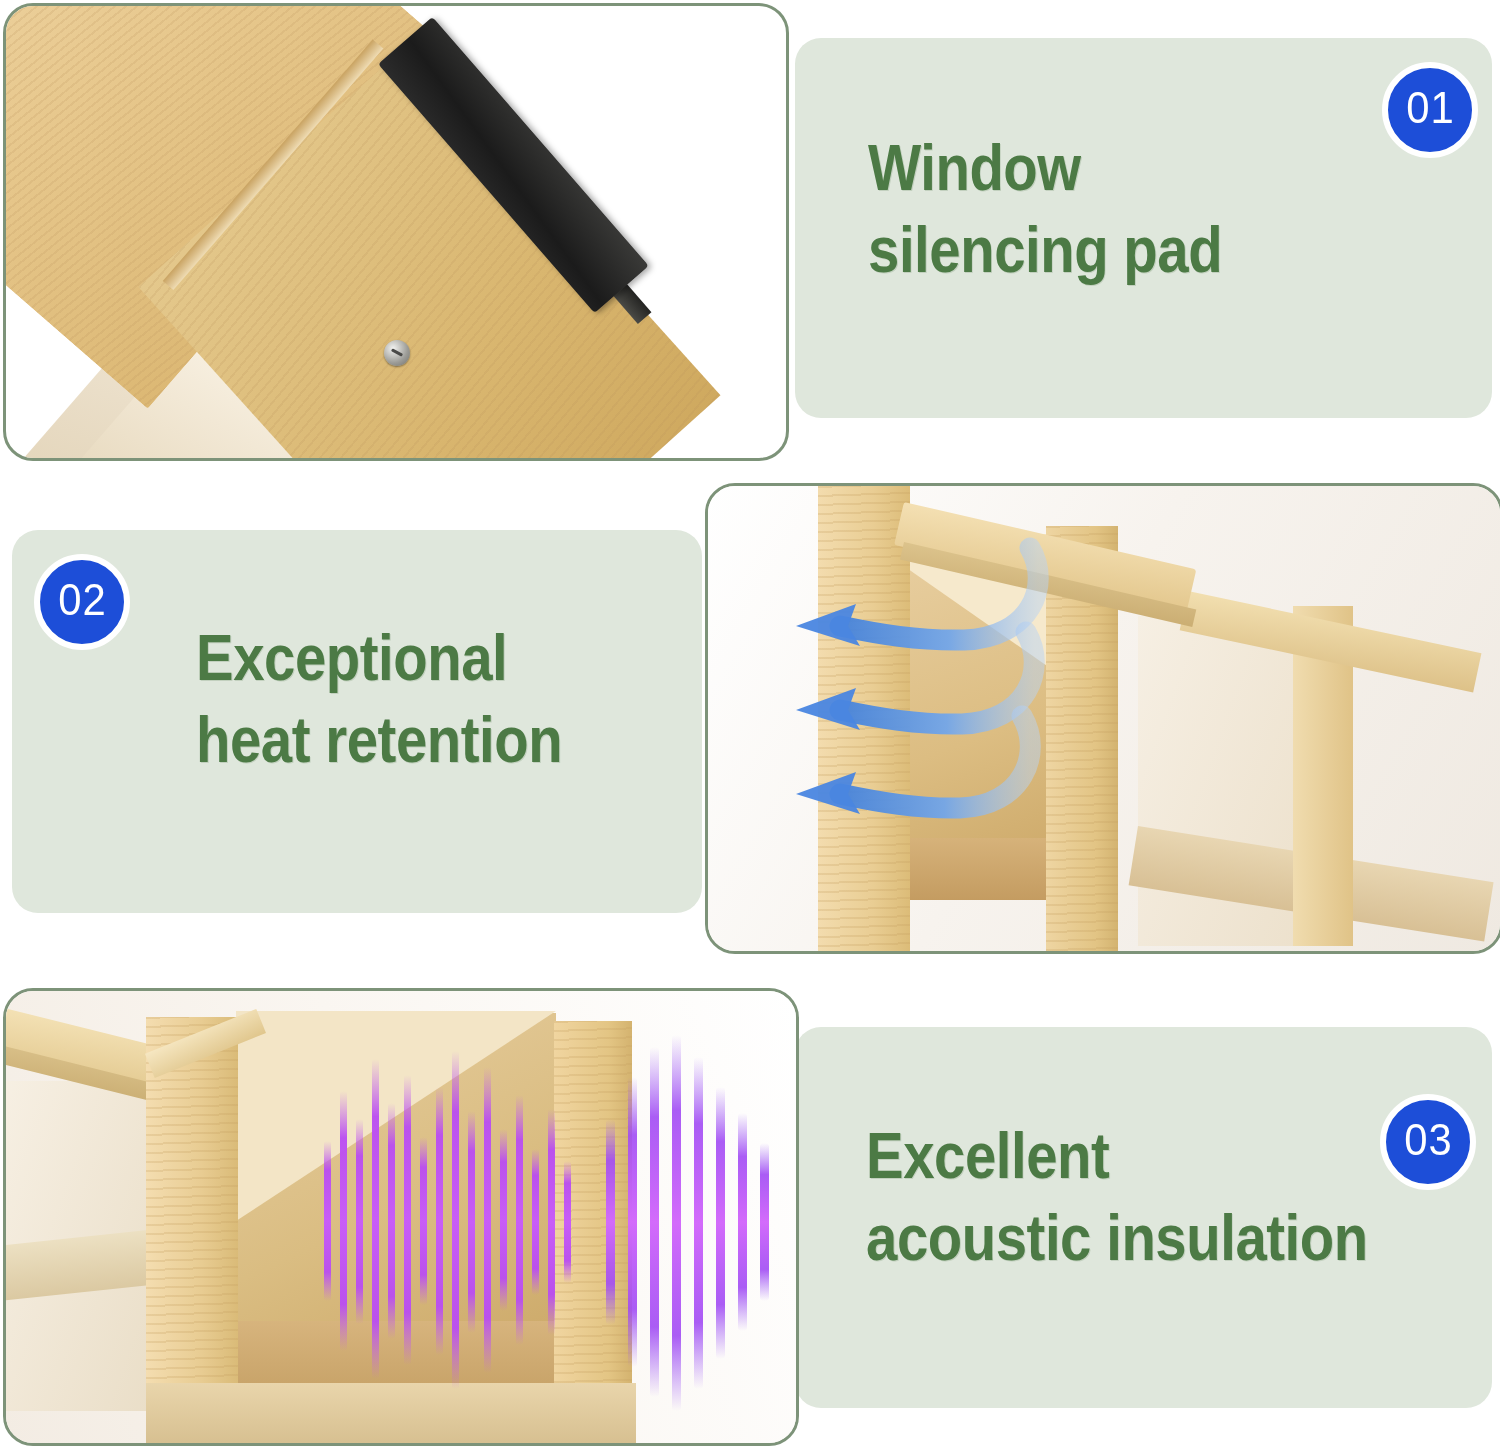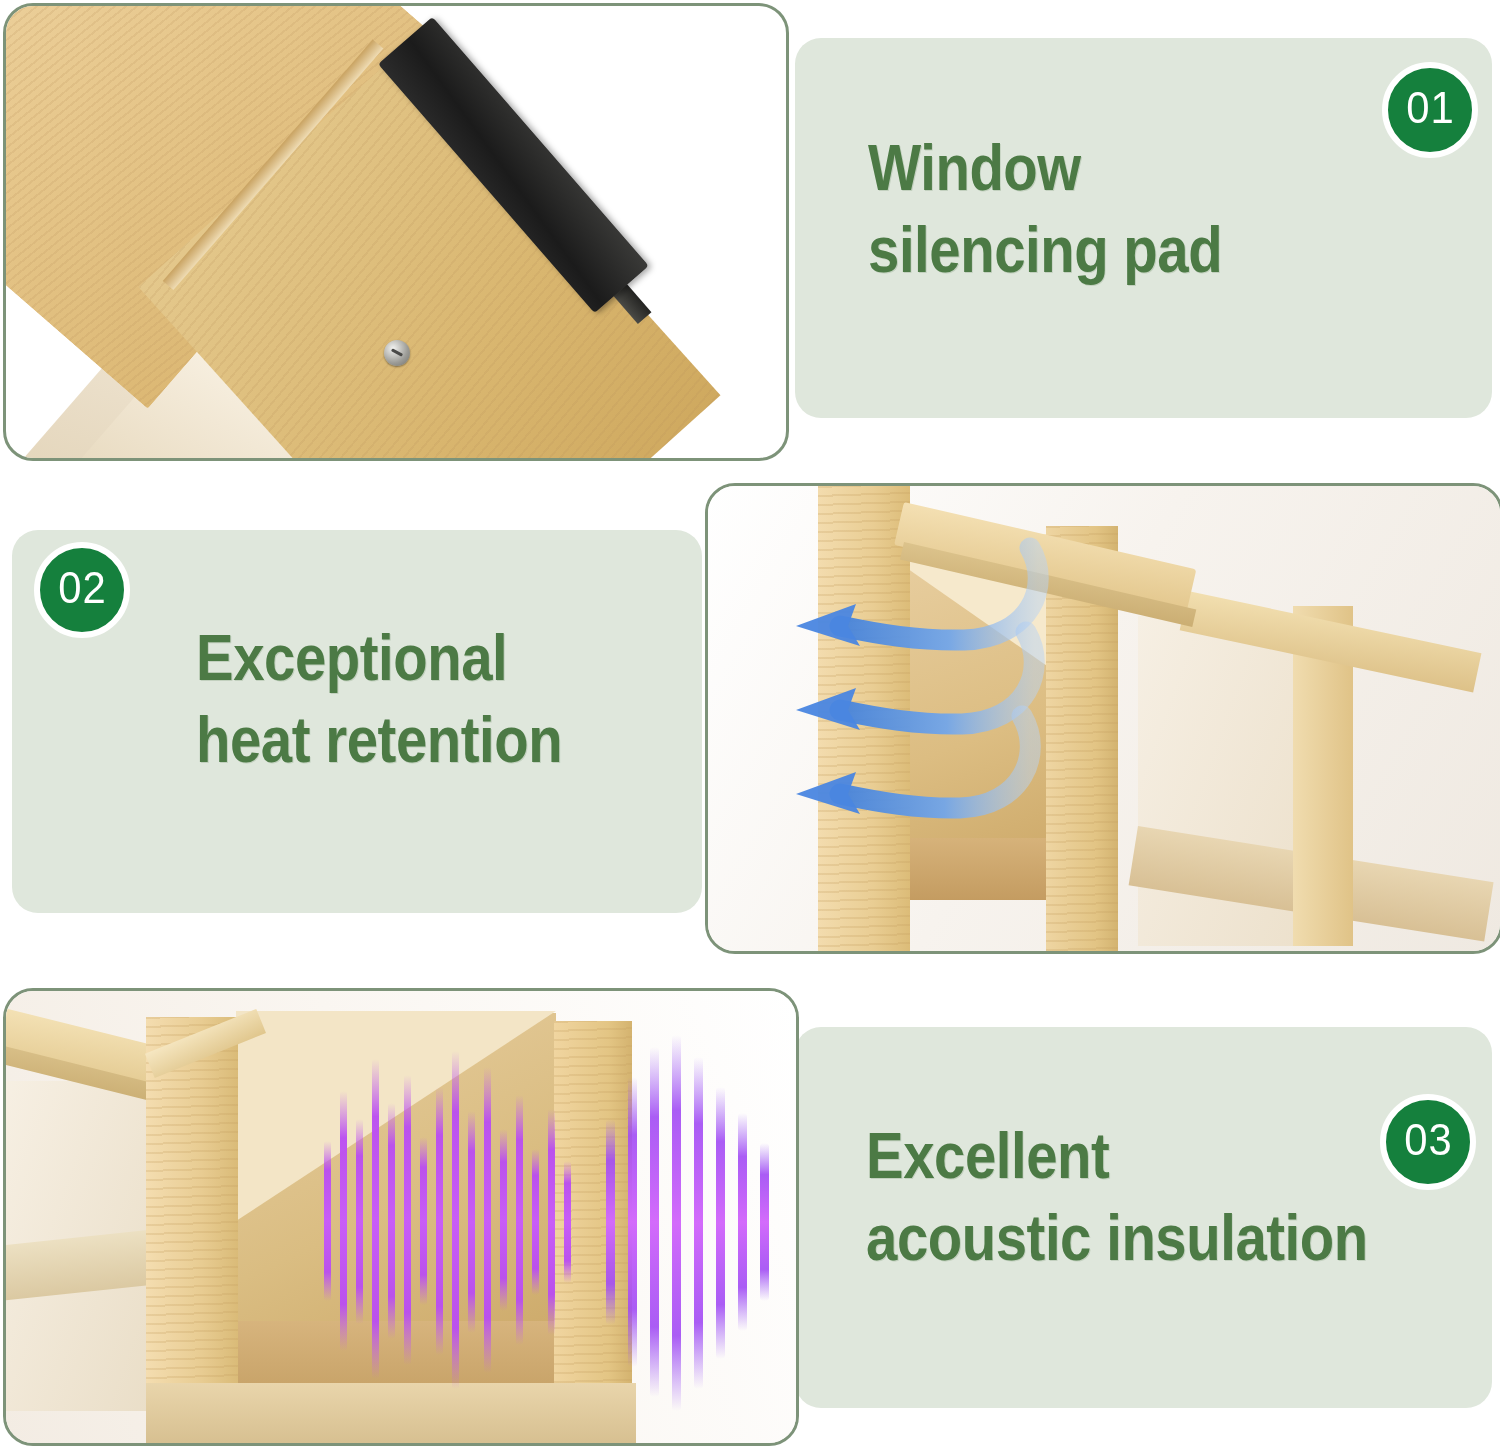--- a/index.html
+++ b/index.html
@@ -36,21 +36,21 @@
     transform-origin:left top;
     white-space:pre-line;
     text-shadow:1px 1px 0 rgba(140,165,135,.35);
   }
 
   
   .badge{
     position:absolute;
     width:96px;height:96px;
     border-radius:50%;
-    background:#15803d;
+    background:#1d4ed8;
     border:6px solid #ffffff;
     box-sizing:border-box;
     display:flex;align-items:center;justify-content:center;
     color:#ffffff;
     font-size:44px;
     font-weight:500;
     letter-spacing:1px;
     line-height:1;
   }
   .badge span{transform:translateY(-2px) scaleX(0.95);display:block;}
@@ -253,21 +253,21 @@
 
 <div class="badge" id="badge-1" style="left:1382px;top:62px;">
   <span>01</span>
 </div>
 
 <div class="headline" id="headline-1">Window
 silencing pad</div>
 
 <div class="textpanel" id="textpanel-2" style="left:12px;top:530px;width:690px;height:383px;"></div>
 
-<div class="badge" id="badge-2" style="left:34px;top:542px;">
+<div class="badge" id="badge-2" style="left:34px;top:554px;">
   <span>02</span>
 </div>
 
 <div class="headline" id="headline-2">Exceptional
 heat retention</div>
 
 <div class="photopanel" id="photo-2">
   <div class="p2-bg"></div>
   <div class="p2-sidewall"></div>
   <div class="p2-shelf"></div>

